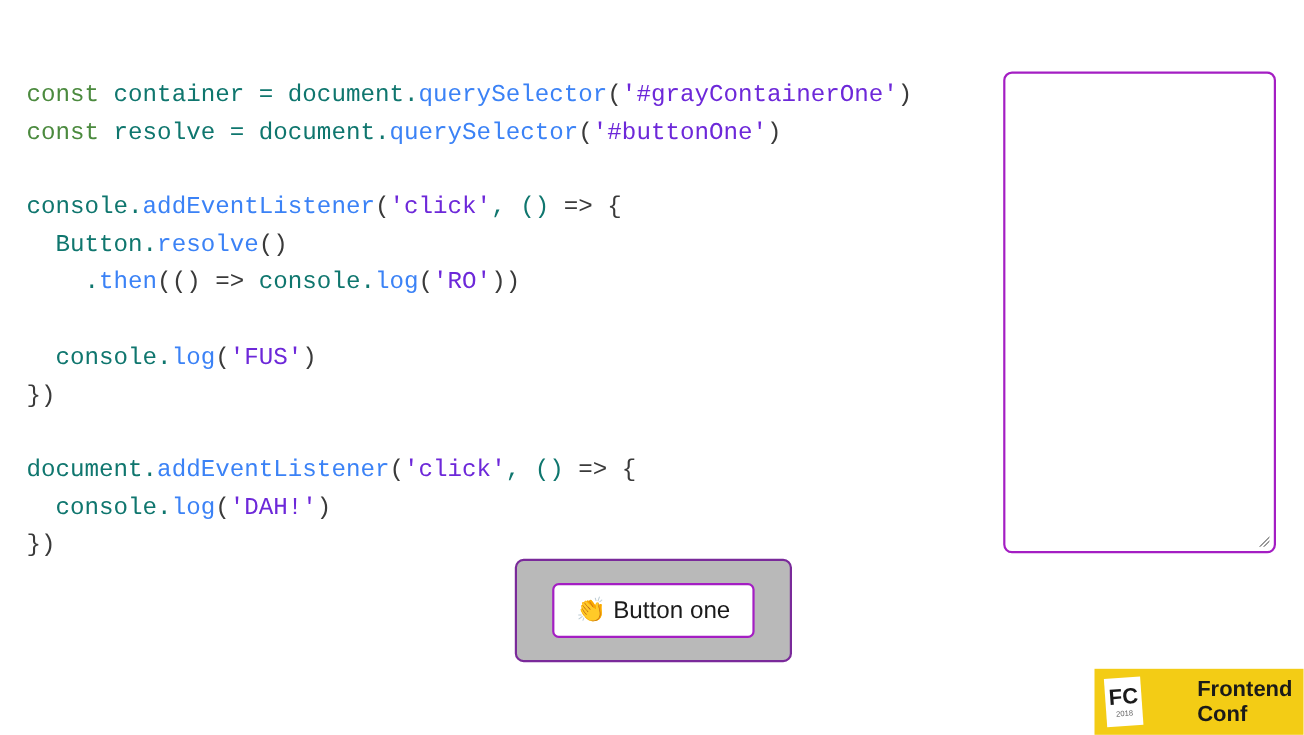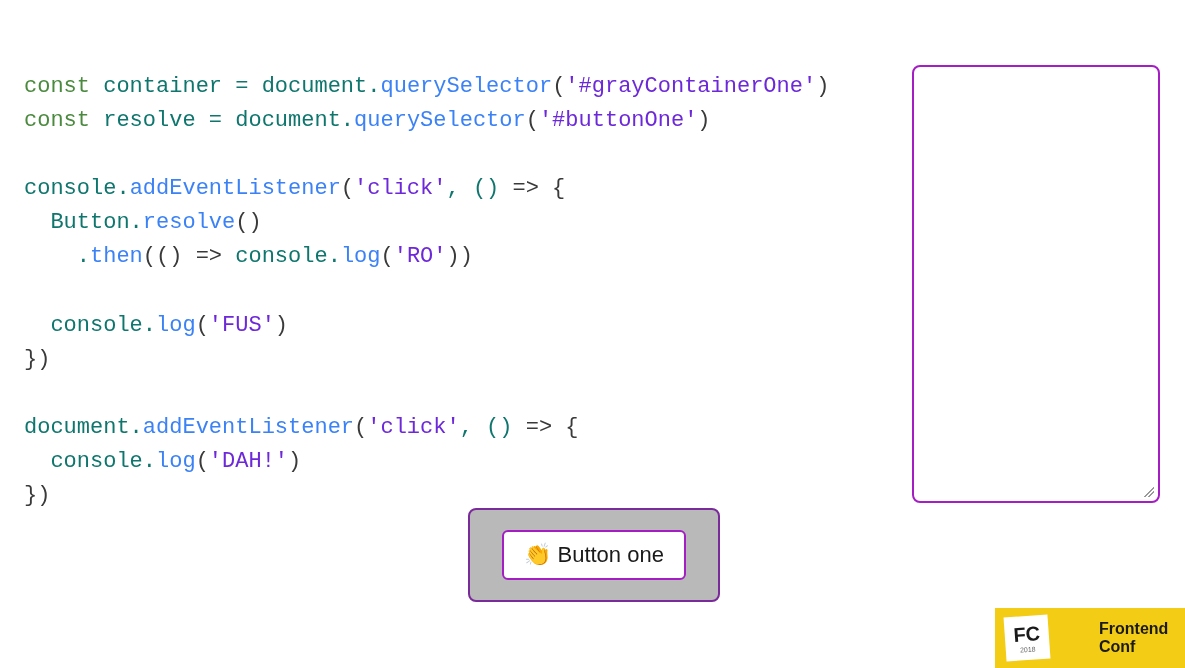--- a/index.html
+++ b/index.html
@@ -111,21 +111,21 @@
       line-height: 1;
     }
     .fc-year {
       font-size: 7px;
       color: #666;
       line-height: 1;
       margin-top: 2px;
     }
     .conf-text {
       font-family: Arial, sans-serif;
-      font-size: 16px;
+      font-size: 20px;
       font-weight: bold;
       color: #1a1a1a;
       line-height: 1.1;
       margin-left: 40px;
     }
   </style>
 </head>
 <body>
 
 <div class="code-area"><span class="kw">const</span><span class="plain"> container </span><span class="plain">=</span><span class="plain"> document.</span><span class="method">querySelector</span><span class="paren">(</span><span class="string">'#grayContainerOne'</span><span class="paren">)</span>

